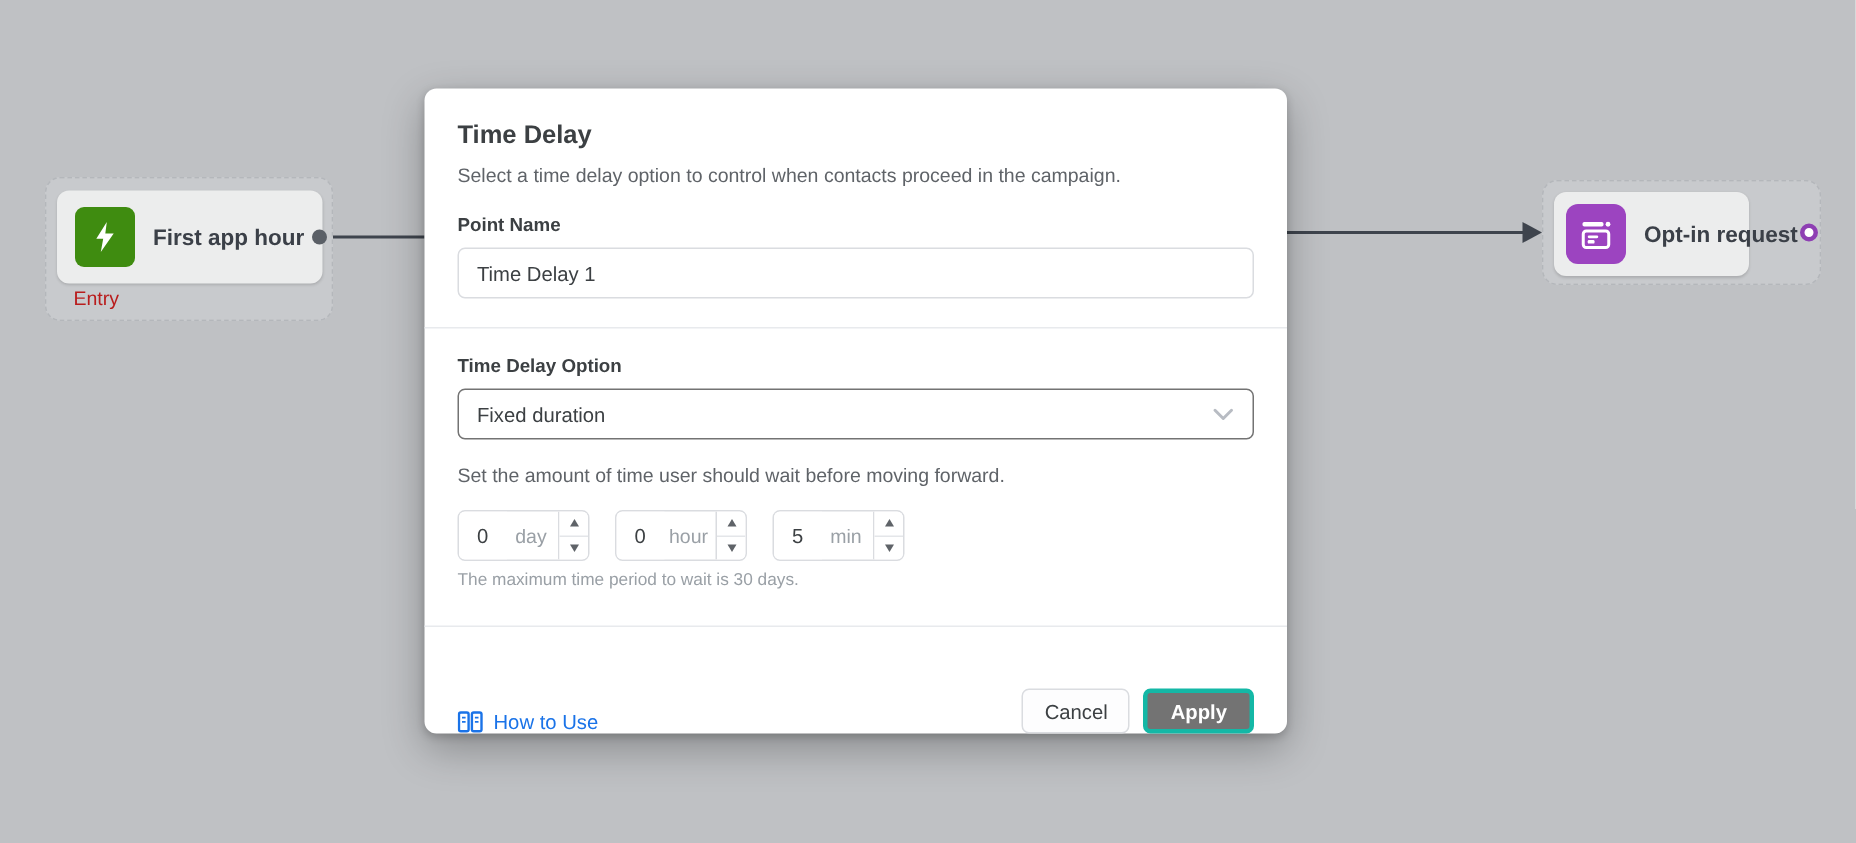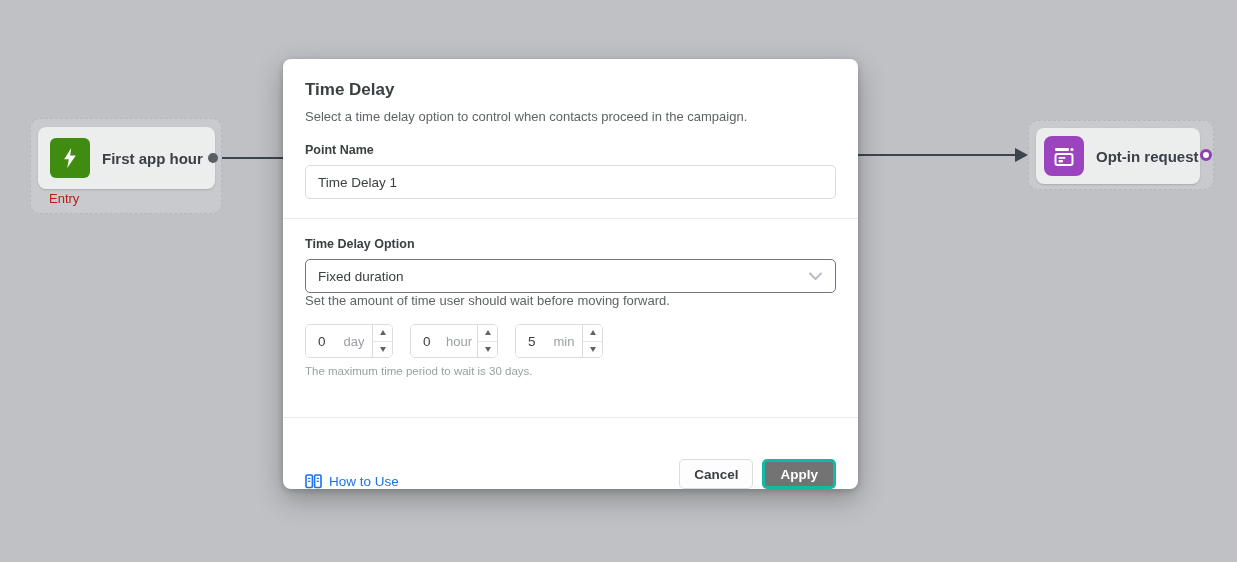--- a/index.html
+++ b/index.html
@@ -26,21 +26,21 @@
   .node-card {
     position: absolute;
     background: #eceded;
     border-radius: 8px;
     box-shadow: 0 1px 2px rgba(0,0,0,.15);
     display: flex; align-items: center;
     gap: 12px;
     cursor: pointer;
   }
   .node-outer.left  .node-card { left: 7px; top: 8px; width: 177px; height: 62px; padding-left: 12px; }
-  .node-outer.right .node-card { left: 7px; top: 7px; width: 164px; height: 56px; padding-left: 8px; }
+  .node-outer.right .node-card { left: 7px; top: 7px; width: 130px; height: 56px; padding-left: 8px; }
 
   .node-icon {
     width: 40px; height: 40px;
     border-radius: 6px;
     display: flex; align-items: center; justify-content: center;
     flex: 0 0 auto;
   }
   .node-icon.green  { background: #3f8c10; }
   .node-icon.purple { background: #9c44c0; border-radius: 8px; }
 
@@ -107,21 +107,21 @@
   .select-box {
     margin-top: 8px;
     width: 100%; height: 34px;
     border: 1px solid #737373; border-radius: 5px;
     display: flex; align-items: center; justify-content: space-between;
     padding: 0 12px;
     font-size: 13.5px; color: #3c4043;
     background: #fff; cursor: pointer;
   }
 
-  .m-desc { margin-top: 0; font-size: 13px; color: #5f6368; }
+  .m-desc { margin-top: 16px; font-size: 13px; color: #5f6368; }
 
   .spin-row { margin-top: 16px; display: flex; gap: 17px; }
   .spinner {
     width: 88px; height: 34px;
     border: 1px solid #dadce0; border-radius: 5px;
     display: flex; align-items: stretch;
     background: #fff; overflow: hidden;
   }
   .spin-val {
     width: 32px; border: none; outline: none;
@@ -153,21 +153,21 @@
   .help-link {
     display: flex; align-items: center; gap: 7px;
     color: #1a73e8; font-size: 13.5px; font-weight: 500;
     cursor: pointer;
   }
   .footer-spacer { flex: 1; }
   .btn {
     height: 30px; border-radius: 5px;
     font-family: "Liberation Sans", sans-serif;
     font-size: 13.5px; cursor: pointer;
-    display: inline-flex; align-items: center; font-weight: bold;
+    display: inline-flex; align-items: center;
   }
   .btn-cancel {
     padding: 0 14px; background: #fdfdfe;
     border: 1px solid #dadce0; color: #3c4043;
     margin-right: 9px;
   }
   .btn-apply {
     padding: 0 15px; background: #737373;
     border: 3px solid #14b8a6; color: #ffffff; font-weight: 700;
   }

